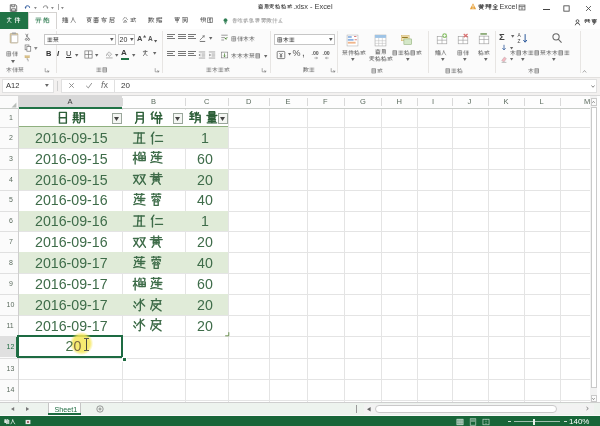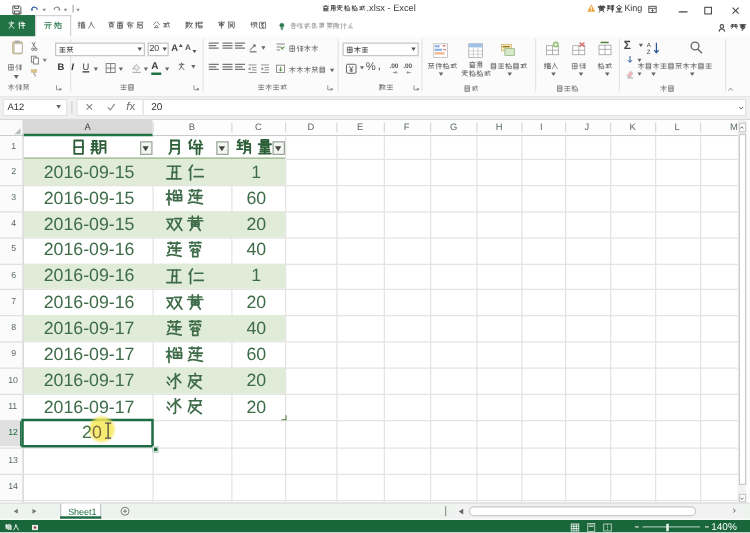--- a/index.html
+++ b/index.html
@@ -790,21 +790,21 @@
   </svg>
 <svg class="z" style="left:477.5px;top:3.5px;width:6.6px;height:6.6px;color:#3c3c3c;stroke-width:11">
     <use href="#g9ec4"></use>
   </svg>
 <svg class="z" style="left:484.5px;top:3.5px;width:6.6px;height:6.6px;color:#3c3c3c;stroke-width:11">
     <use href="#g7fa4"></use>
   </svg>
 <svg class="z" style="left:491.5px;top:3.5px;width:6.6px;height:6.6px;color:#3c3c3c;stroke-width:11">
     <use href="#g91d1"></use>
   </svg>
-<div class="t" style="left:499.5px;top:3.2px;font-size:7.2px;color:#3c3c3c;font-weight:400;">King</div>
+<div class="t" style="left:499.5px;top:3.2px;font-size:7.2px;color:#3c3c3c;font-weight:400;">Excel</div>
 <svg class="z" viewBox="0 0 100 100" style="left:518px;top:4px;width:8px;height:7px;color:#555;stroke-width:11">
     <rect x="8" y="15" width="84" height="70" fill="none" stroke="currentColor"></rect>
     <path d="M8 38 H92" stroke="currentColor"></path>
     <path d="M50 80 V55 M38 64 L50 52 L62 64" stroke="currentColor" fill="none"></path>
   </svg>
 <div class="b" style="left:543px;top:8.5px;width:7px;height:1.2px;background:#444;"></div>
 <svg class="z" viewBox="0 0 100 100" style="left:563px;top:4.5px;width:7px;height:7px;color:#444;stroke-width:12">
     <rect x="12" y="12" width="76" height="76" fill="none" stroke="currentColor"></rect>
   </svg>
 <svg class="z" viewBox="0 0 100 100" style="left:585px;top:4.5px;width:7px;height:7px;color:#444;stroke-width:12">

